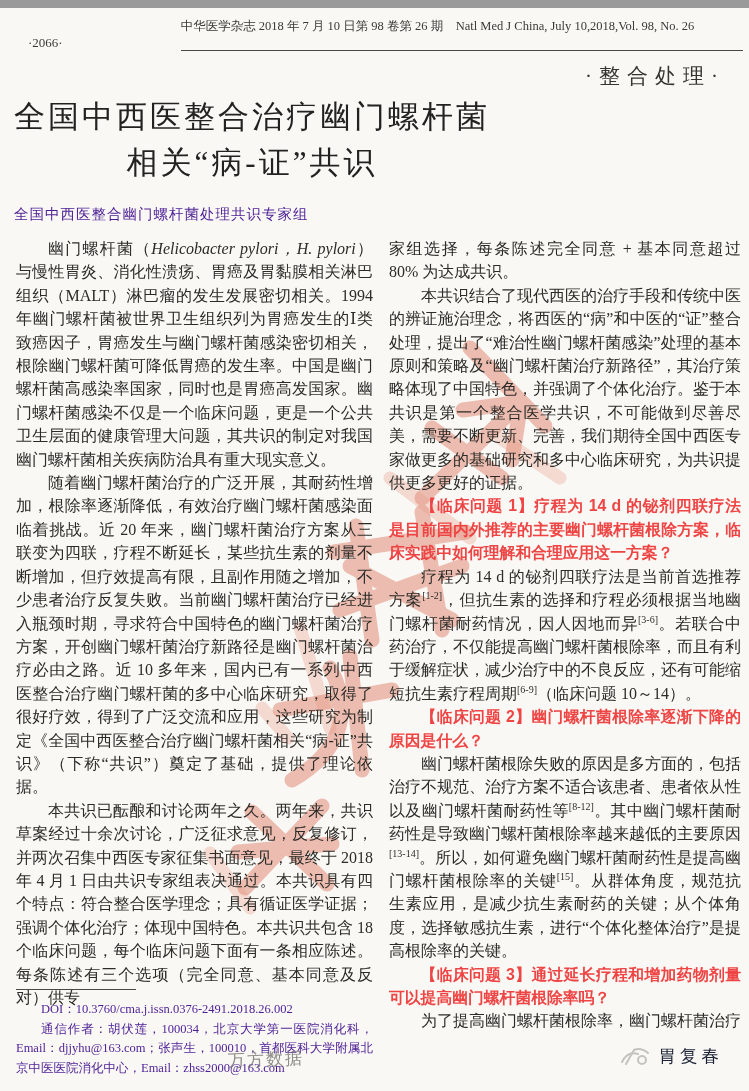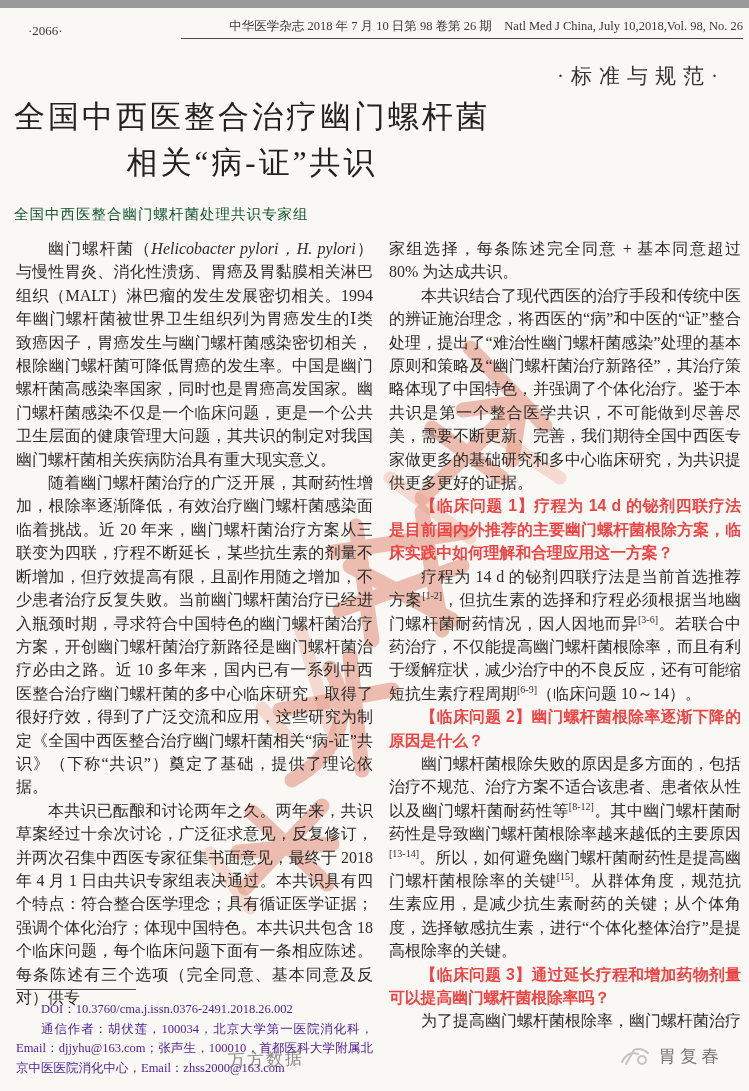--- a/index.html
+++ b/index.html
@@ -4,26 +4,26 @@
 <style>
   html,body{margin:0;padding:0;background:#9a9a9a;}
   .page{
     position:relative;width:749px;height:1091px;margin:8px auto;
     background:#f9f8f5;overflow:hidden;
     font-family:"Liberation Serif","DejaVu Serif",serif;color:#2c2b28;
   }
   
   .header{position:absolute;top:10px;left:0;right:6px;display:flex;align-items:flex-end;}
   .pagenum{margin-left:28px;font-size:13px;color:#3a3936;white-space:nowrap;}
-  .jline{flex:1;text-align:right;font-size:12.5px;color:#3a3936;
-         margin-left:118px;padding-bottom:3px;border-bottom:1.5px solid #4a4946;}
+  .jline{flex:1;text-align:left;font-size:12.5px;color:#3a3936;
+         margin-left:118px;padding-bottom:15px;border-bottom:1.5px solid #4a4946;}
   .section-label{position:absolute;top:54px;right:24px;font-size:21px;letter-spacing:7px;color:#35342f;}
   
   .title{position:absolute;top:86px;left:14px;font-size:31px;line-height:46px;letter-spacing:3px;color:#232220;text-align:center;}
-  .authors{position:absolute;top:197px;left:14px;font-size:14.5px;letter-spacing:1px;color:#14532d;text-align:center;}
+  .authors{position:absolute;top:197px;left:14px;font-size:14.5px;letter-spacing:1px;color:#4c1d95;text-align:center;}
   
   .col{position:absolute;top:229px;font-size:16px;line-height:23.4px;text-align:justify;color:#2c2b28;}
   .col-left{left:16px;width:357px;}
   .col-right{left:389px;width:352px;}
   .col p{margin:0;text-indent:2em;}
   .col p.noindent{text-indent:0;}
   sup{font-size:10px;line-height:0;letter-spacing:0;}
   .section-heading{margin:10px 0 9px;text-indent:0 !important;text-align:center;
     font-family:"Liberation Sans","DejaVu Sans",sans-serif;font-weight:bold;
     font-size:16.5px;letter-spacing:1px;color:#1f1e1c;}
@@ -32,21 +32,21 @@
   
   .footnote{position:absolute;left:16px;top:981px;width:357px;font-size:12.5px;line-height:19.5px;color:#4c1d95;}
   .fn-rule{width:120px;height:0;border-top:1.5px solid #4a4946;margin:0 0 10px 0;}
   .footnote p{margin:0;text-indent:2em;text-align:justify;}
   
   .stamp{position:absolute;left:0;top:0;width:749px;height:1091px;pointer-events:none;}
   .wanfang{position:absolute;left:228px;top:1040px;font-size:17px;letter-spacing:2px;
     color:#6f6e6b;opacity:.78;transform:rotate(-2deg);
     font-family:"Liberation Sans","DejaVu Sans",sans-serif;}
   .wfc{position:absolute;right:26px;top:1036px;display:flex;align-items:center;gap:7px;
-    color:#737373;font-size:17.5px;letter-spacing:4px;opacity:.95;
+    color:#0f172a;font-size:17.5px;letter-spacing:4px;opacity:.95;
     font-family:"Liberation Sans","DejaVu Sans",sans-serif;}
   .bottom-strip{position:absolute;left:0;right:0;bottom:0;height:5px;background:#e2e5e7;}
 </style>
 </head>
 <body>
 
 <div class="page">
 
   <div class="stamp">
     <svg width="749" height="1091" viewBox="0 0 749 1091">
@@ -75,21 +75,21 @@
         <path d="M500 430 L560 470"></path>
         <path d="M262 700 L288 730"></path>
       </g>
     </svg>
   </div>
 
   <div class="header">
     <span class="pagenum">·2066·</span>
     <span class="jline">中华医学杂志 2018 年 7 月 10 日第 98 卷第 26 期　Natl Med J China, July 10,2018,Vol. 98, No. 26</span>
   </div>
-  <div class="section-label">·标准与规范·</div>
+  <div class="section-label">·整合处理·</div>
 
   <div class="title">
     <div>全国中西医整合治疗幽门螺杆菌</div>
     <div>相关“病-证”共识</div>
   </div>
   <div class="authors">全国中西医整合幽门螺杆菌处理共识专家组</div>
 
   <div class="col col-left">
     <p>幽门螺杆菌（<i>Helicobacter pylori，H. pylori</i>）与慢性胃炎、消化性溃疡、胃癌及胃黏膜相关淋巴组织（MALT）淋巴瘤的发生发展密切相关。1994 年幽门螺杆菌被世界卫生组织列为胃癌发生的Ⅰ类致癌因子，胃癌发生与幽门螺杆菌感染密切相关，根除幽门螺杆菌可降低胃癌的发生率。中国是幽门螺杆菌高感染率国家，同时也是胃癌高发国家。幽门螺杆菌感染不仅是一个临床问题，更是一个公共卫生层面的健康管理大问题，其共识的制定对我国幽门螺杆菌相关疾病防治具有重大现实意义。</p>
     <p>随着幽门螺杆菌治疗的广泛开展，其耐药性增加，根除率逐渐降低，有效治疗幽门螺杆菌感染面临着挑战。近 20 年来，幽门螺杆菌治疗方案从三联变为四联，疗程不断延长，某些抗生素的剂量不断增加，但疗效提高有限，且副作用随之增加，不少患者治疗反复失败。当前幽门螺杆菌治疗已经进入瓶颈时期，寻求符合中国特色的幽门螺杆菌治疗方案，开创幽门螺杆菌治疗新路径是幽门螺杆菌治疗必由之路。近 10 多年来，国内已有一系列中西医整合治疗幽门螺杆菌的多中心临床研究，取得了很好疗效，得到了广泛交流和应用，这些研究为制定《全国中西医整合治疗幽门螺杆菌相关“病-证”共识》（下称“共识”）奠定了基础，提供了理论依据。</p>

